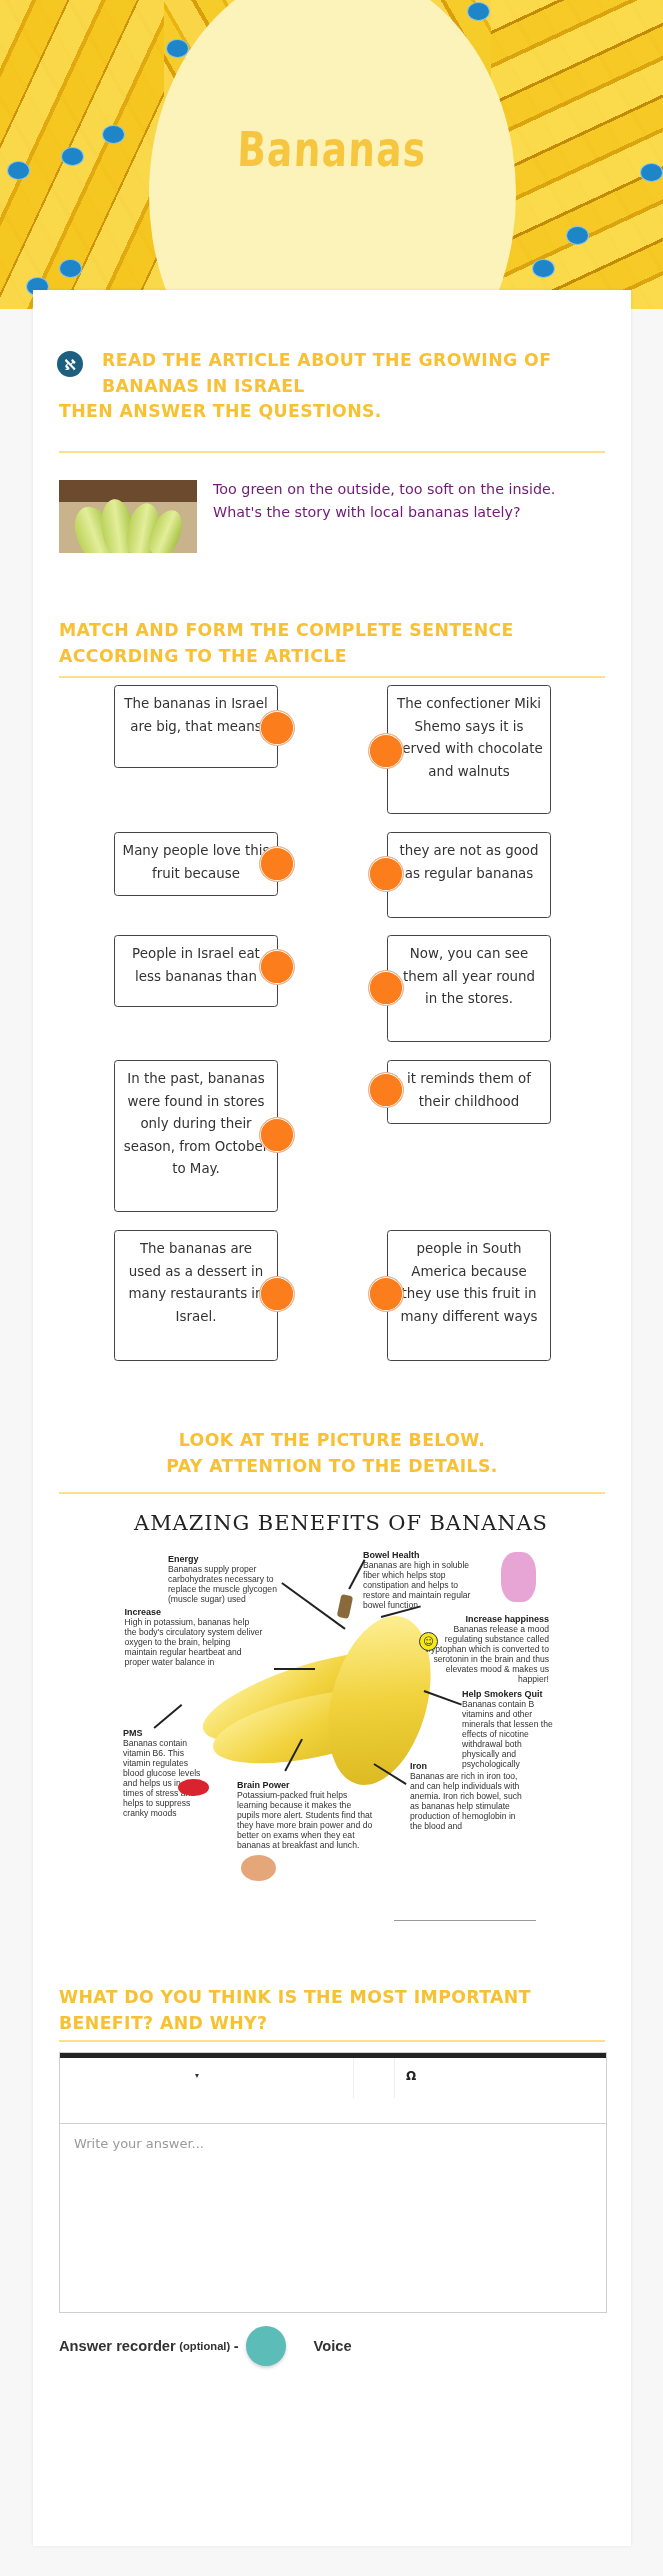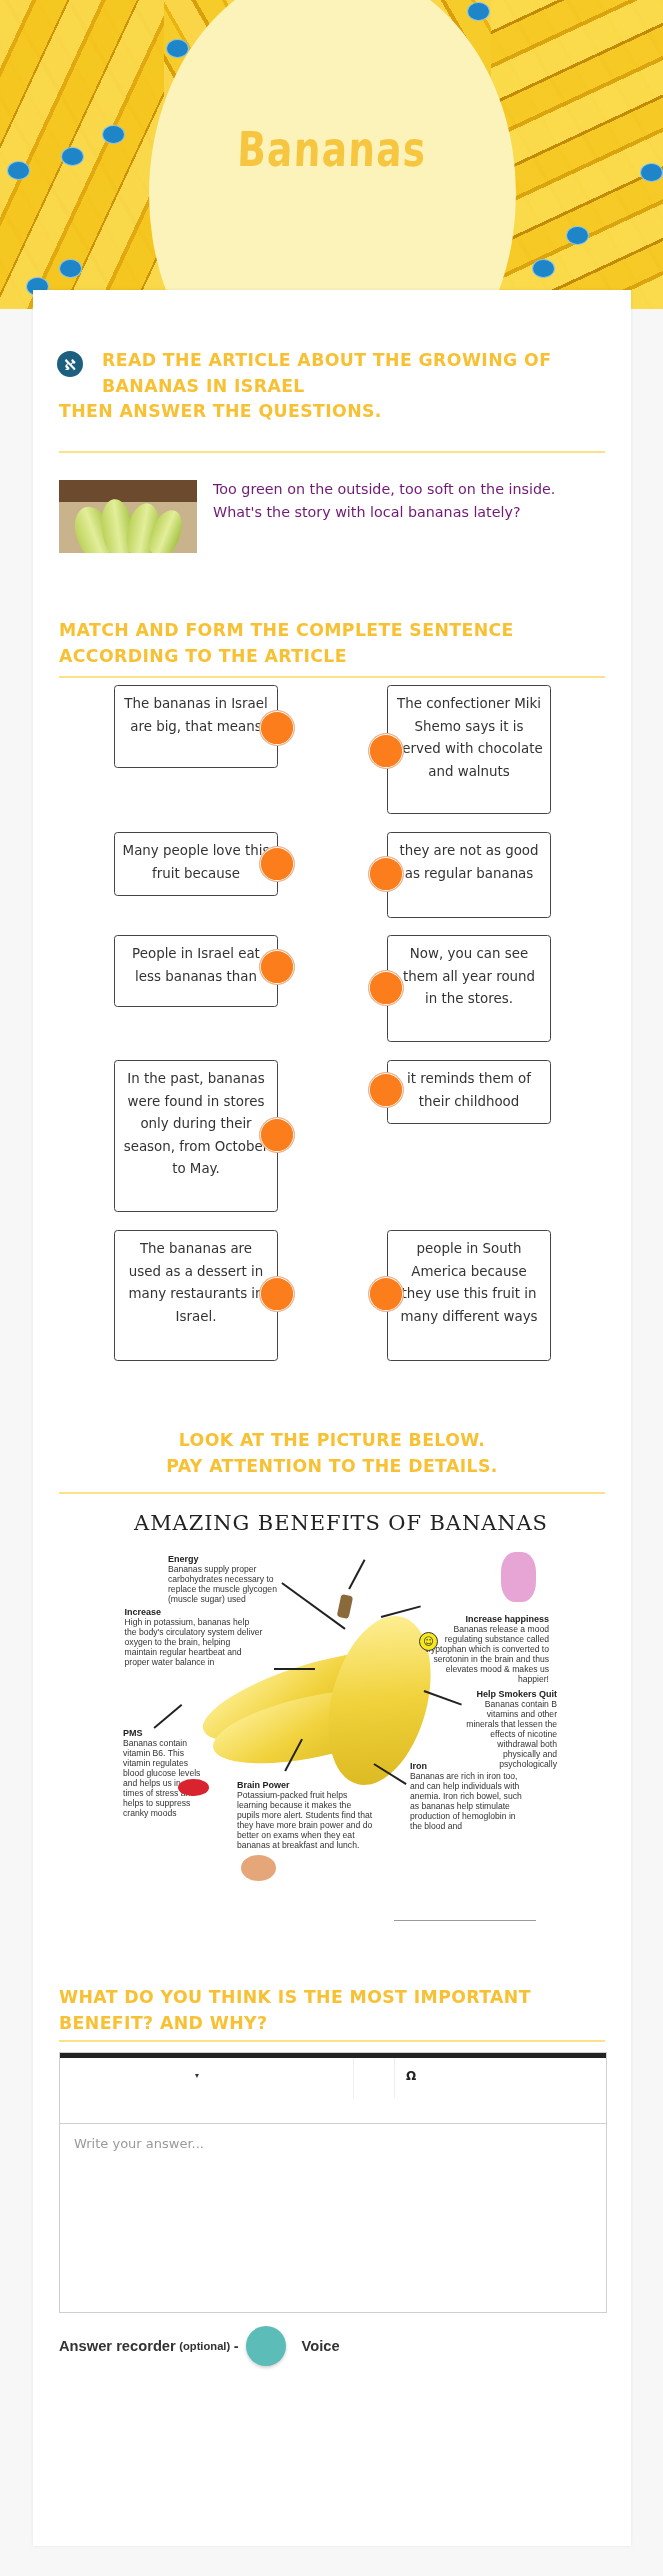--- a/index.html
+++ b/index.html
@@ -78,21 +78,21 @@
   .tb-omega { position: absolute; left: 346px; top: 10.4px; font-size: 12px; font-weight: bold; color: #222; }
   .answer-area { width: 100%; height: 187px; border: none; outline: none; resize: none; padding: 12px 14px;
     font-family: "DejaVu Sans", sans-serif; font-size: 13px; color: #333; background: #fff; }
   .answer-area::placeholder { color: #9a9a9a; }
 
   .recorder { position: absolute; left: 26px; top: 2034px; display: flex; align-items: center; height: 43px; }
   .rec-label { font-family: "Liberation Sans", sans-serif; font-weight: bold; font-size: 14.7px; color: #333; }
   .rec-opt { font-family: "Liberation Sans", sans-serif; font-weight: bold; font-size: 11.2px; color: #333; margin-left: 3.5px; }
   .rec-dash { font-weight: bold; font-size: 14.7px; margin-left: 3.5px; font-family: "Liberation Sans", sans-serif; }
   .rec-button { width: 40px; height: 40px; border-radius: 50%; background: #5bbcb8; margin-left: 7px; box-shadow: 0 1.7px 3.5px rgba(0,0,0,0.2); border: none; }
-  .rec-voice { font-family: "Liberation Sans", sans-serif; font-weight: bold; font-size: 14.7px; color: #333; margin-left: 16px; text-align: right; }
+  .rec-voice { font-family: "Liberation Sans", sans-serif; font-weight: bold; font-size: 14.7px; color: #333; margin-left: 28px; text-align: right; }
 </style>
 </head>
 <body>
 
 <div class="page">
 
   <div class="hero">
     <div class="bananas-left"></div>
     <div class="bananas-right"></div>
     <div class="sticker" style="left:7px;top:161px;"></div>
@@ -199,31 +199,35 @@
       <div class="info-line" style="left:265px;top:114px;width:41px;transform:rotate(-15deg);"></div>
       <div class="info-line" style="left:308px;top:188px;width:40px;transform:rotate(20deg);"></div>
       <div class="info-line" style="left:38px;top:225px;width:36px;transform:rotate(-40deg);"></div>
       <div class="info-line" style="left:169px;top:268px;width:36px;transform:rotate(-62deg);"></div>
       <div class="info-line" style="left:258px;top:261px;width:38px;transform:rotate(32deg);"></div>
 
       <div class="info-block" style="left:52px;top:52px;width:121px;">
         <b>Energy</b>
         <span>Bananas supply proper carbohydrates necessary to replace the muscle glycogen (muscle sugar) used</span>
       </div>
+      <div class="info-block" style="left:247px;top:48px;width:121px;">
+        <b>Bowel Health</b>
+        <span>Bananas are high in soluble fiber which helps stop constipation and helps to restore and maintain regular bowel function</span>
+      </div>
       <div class="blob" style="left:385px;top:50px;width:35px;height:50px;background:#e7a5d6;border-radius:40%;"></div>
       <div class="info-block" style="left:8.6px;top:105px;width:138px;">
         <b>Increase</b>
         <span>High in potassium, bananas help the body's circulatory system deliver oxygen to the brain, helping maintain regular heartbeat and proper water balance in</span>
       </div>
       <div class="info-block" style="left:303px;top:112px;width:130px;text-align:right;">
         <b>Increase happiness</b>
         <span>Bananas release a mood regulating substance called tryptophan which is converted to serotonin in the brain and thus elevates mood &amp; makes us happier!</span>
       </div>
       <div class="smiley" style="left:303px;top:130px;">☺</div>
-      <div class="info-block" style="left:346px;top:187px;width:95px;text-align:right;">
+      <div class="info-block" style="left:346px;top:187px;width:95px;">
         <b>Help Smokers Quit</b>
         <span>Bananas contain B vitamins and other minerals that lessen the effects of nicotine withdrawal both physically and psychologically</span>
       </div>
       <div class="info-block" style="left:7px;top:226px;width:80px;">
         <b>PMS</b>
         <span>Bananas contain vitamin B6. This vitamin regulates blood glucose levels and helps us in times of stress and helps to suppress cranky moods</span>
       </div>
       <div class="blob" style="left:62px;top:277px;width:31px;height:17.3px;background:#d9232f;"></div>
       <div class="info-block" style="left:121px;top:278px;width:138px;">
         <b>Brain Power</b>

